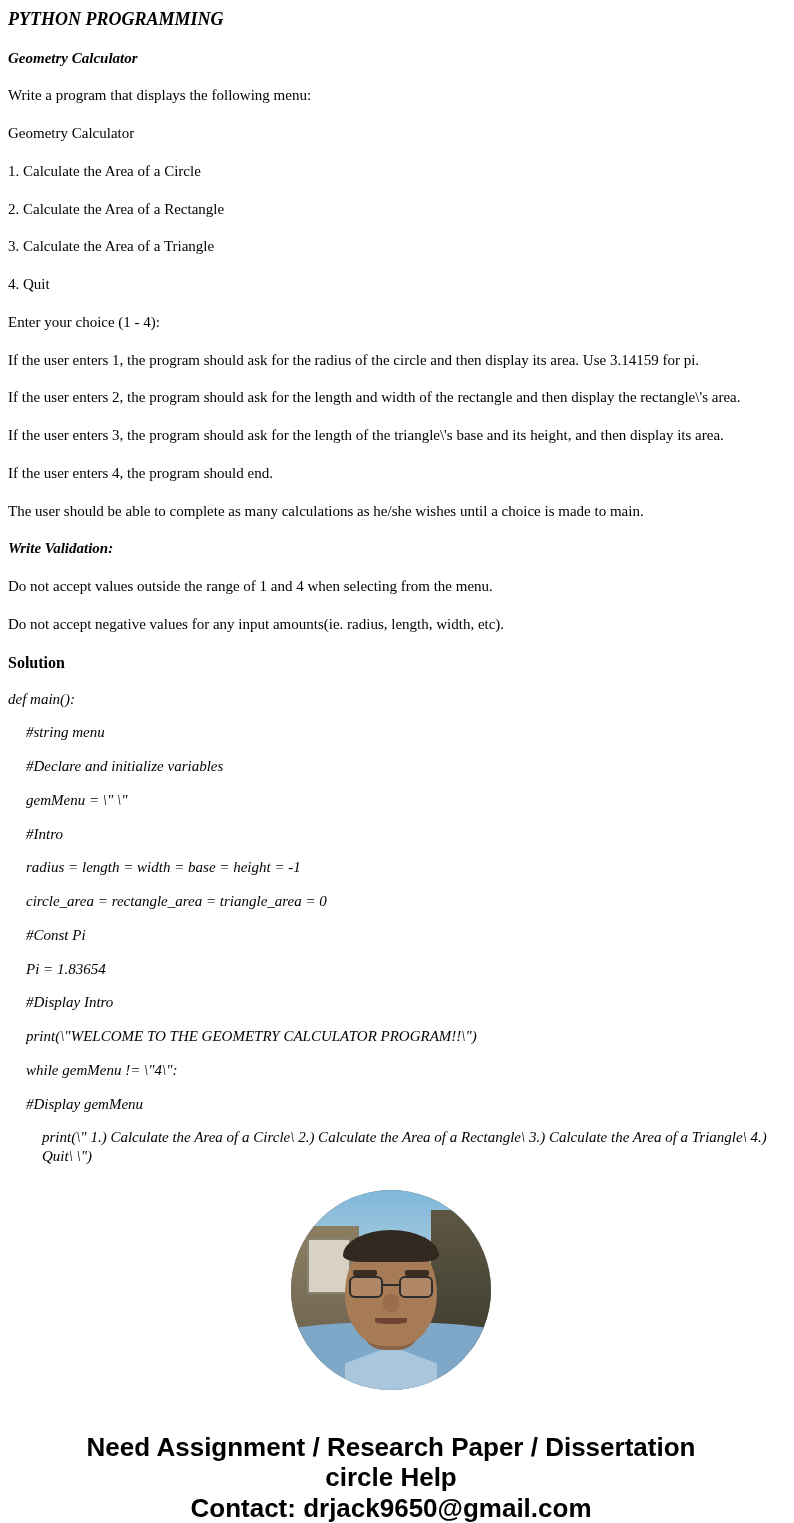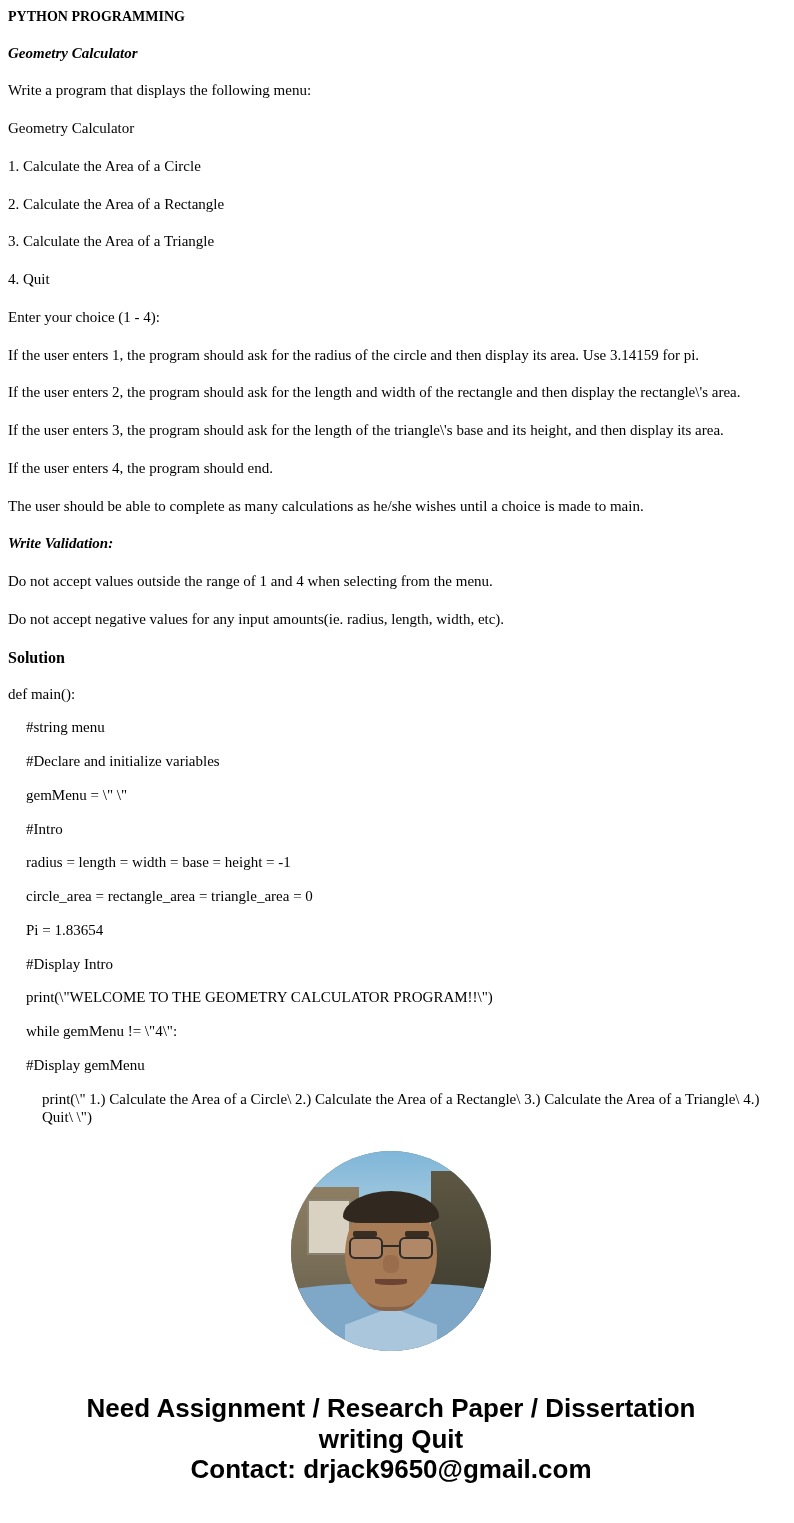--- a/index.html
+++ b/index.html
@@ -16,40 +16,42 @@
     line-height: 1.25;
   }
   .page {
     width: 794px;
     box-sizing: border-box;
     padding: 8px 20px 0 8px;
   }
   .title {
     font-family: "Liberation Serif", serif;
     font-weight: bold;
-    font-size: 14px;
+    font-size: 18px;
     margin: 0 0 18px 0;
+    font-style: italic;
   }
   p {
     margin: 4px 0 19px 0;
   }
   .subhead {
     font-style: italic;
     font-weight: bold;
     margin: 0 0 19px 0;
   }
   .solution-head {
     font-weight: bold;
     font-size: 16px;
     margin: 0 0 18px 0;
     line-height: 1.2;
   }
   .code-line {
     margin: 0 0 15px 0;
     white-space: pre-wrap;
+    font-style: italic;
   }
   .indent-1 { padding-left: 18px; }
   .indent-2 { padding-left: 34px; }
   .photo-wrap {
     margin-top: 24px;
     display: flex;
     justify-content: center;
   }
   .avatar {
     width: 200px;
@@ -230,20 +232,21 @@
 
   <div class="solution-head">Solution</div>
 
   <div class="code-line">def main():</div>
   <div class="code-line indent-1">#string menu</div>
   <div class="code-line indent-1">#Declare and initialize variables</div>
   <div class="code-line indent-1">gemMenu = \" \"</div>
   <div class="code-line indent-1">#Intro</div>
   <div class="code-line indent-1">radius = length = width = base = height = -1</div>
   <div class="code-line indent-1">circle_area = rectangle_area = triangle_area = 0</div>
+  <div class="code-line indent-1">#Const Pi</div>
   <div class="code-line indent-1">Pi = 1.83654</div>
   <div class="code-line indent-1">#Display Intro</div>
   <div class="code-line indent-1">print(\"WELCOME TO THE GEOMETRY CALCULATOR PROGRAM!!\")</div>
   <div class="code-line indent-1">while gemMenu != \"4\":</div>
   <div class="code-line indent-1">#Display gemMenu</div>
   <div class="code-line indent-2">print(\" 1.) Calculate the Area of a Circle\ 2.) Calculate the Area of a Rectangle\ 3.) Calculate the Area of a Triangle\ 4.) Quit\ \")</div>
 
   <div class="photo-wrap">
     <div class="avatar">
       <div class="sky"></div>
@@ -260,17 +263,17 @@
       <div class="glass l"></div>
       <div class="glass r"></div>
       <div class="bridge"></div>
       <div class="nose"></div>
       <div class="mouth"></div>
     </div>
   </div>
 
   <div class="footer">
     <span>Need Assignment / Research Paper / Dissertation</span>
-    <span class="line2">writing Quit</span>
+    <span class="line2">circle Help</span>
     <span class="line2">Contact: drjack9650@gmail.com</span>
   </div>
 
 </div>
 
 </body></html>

